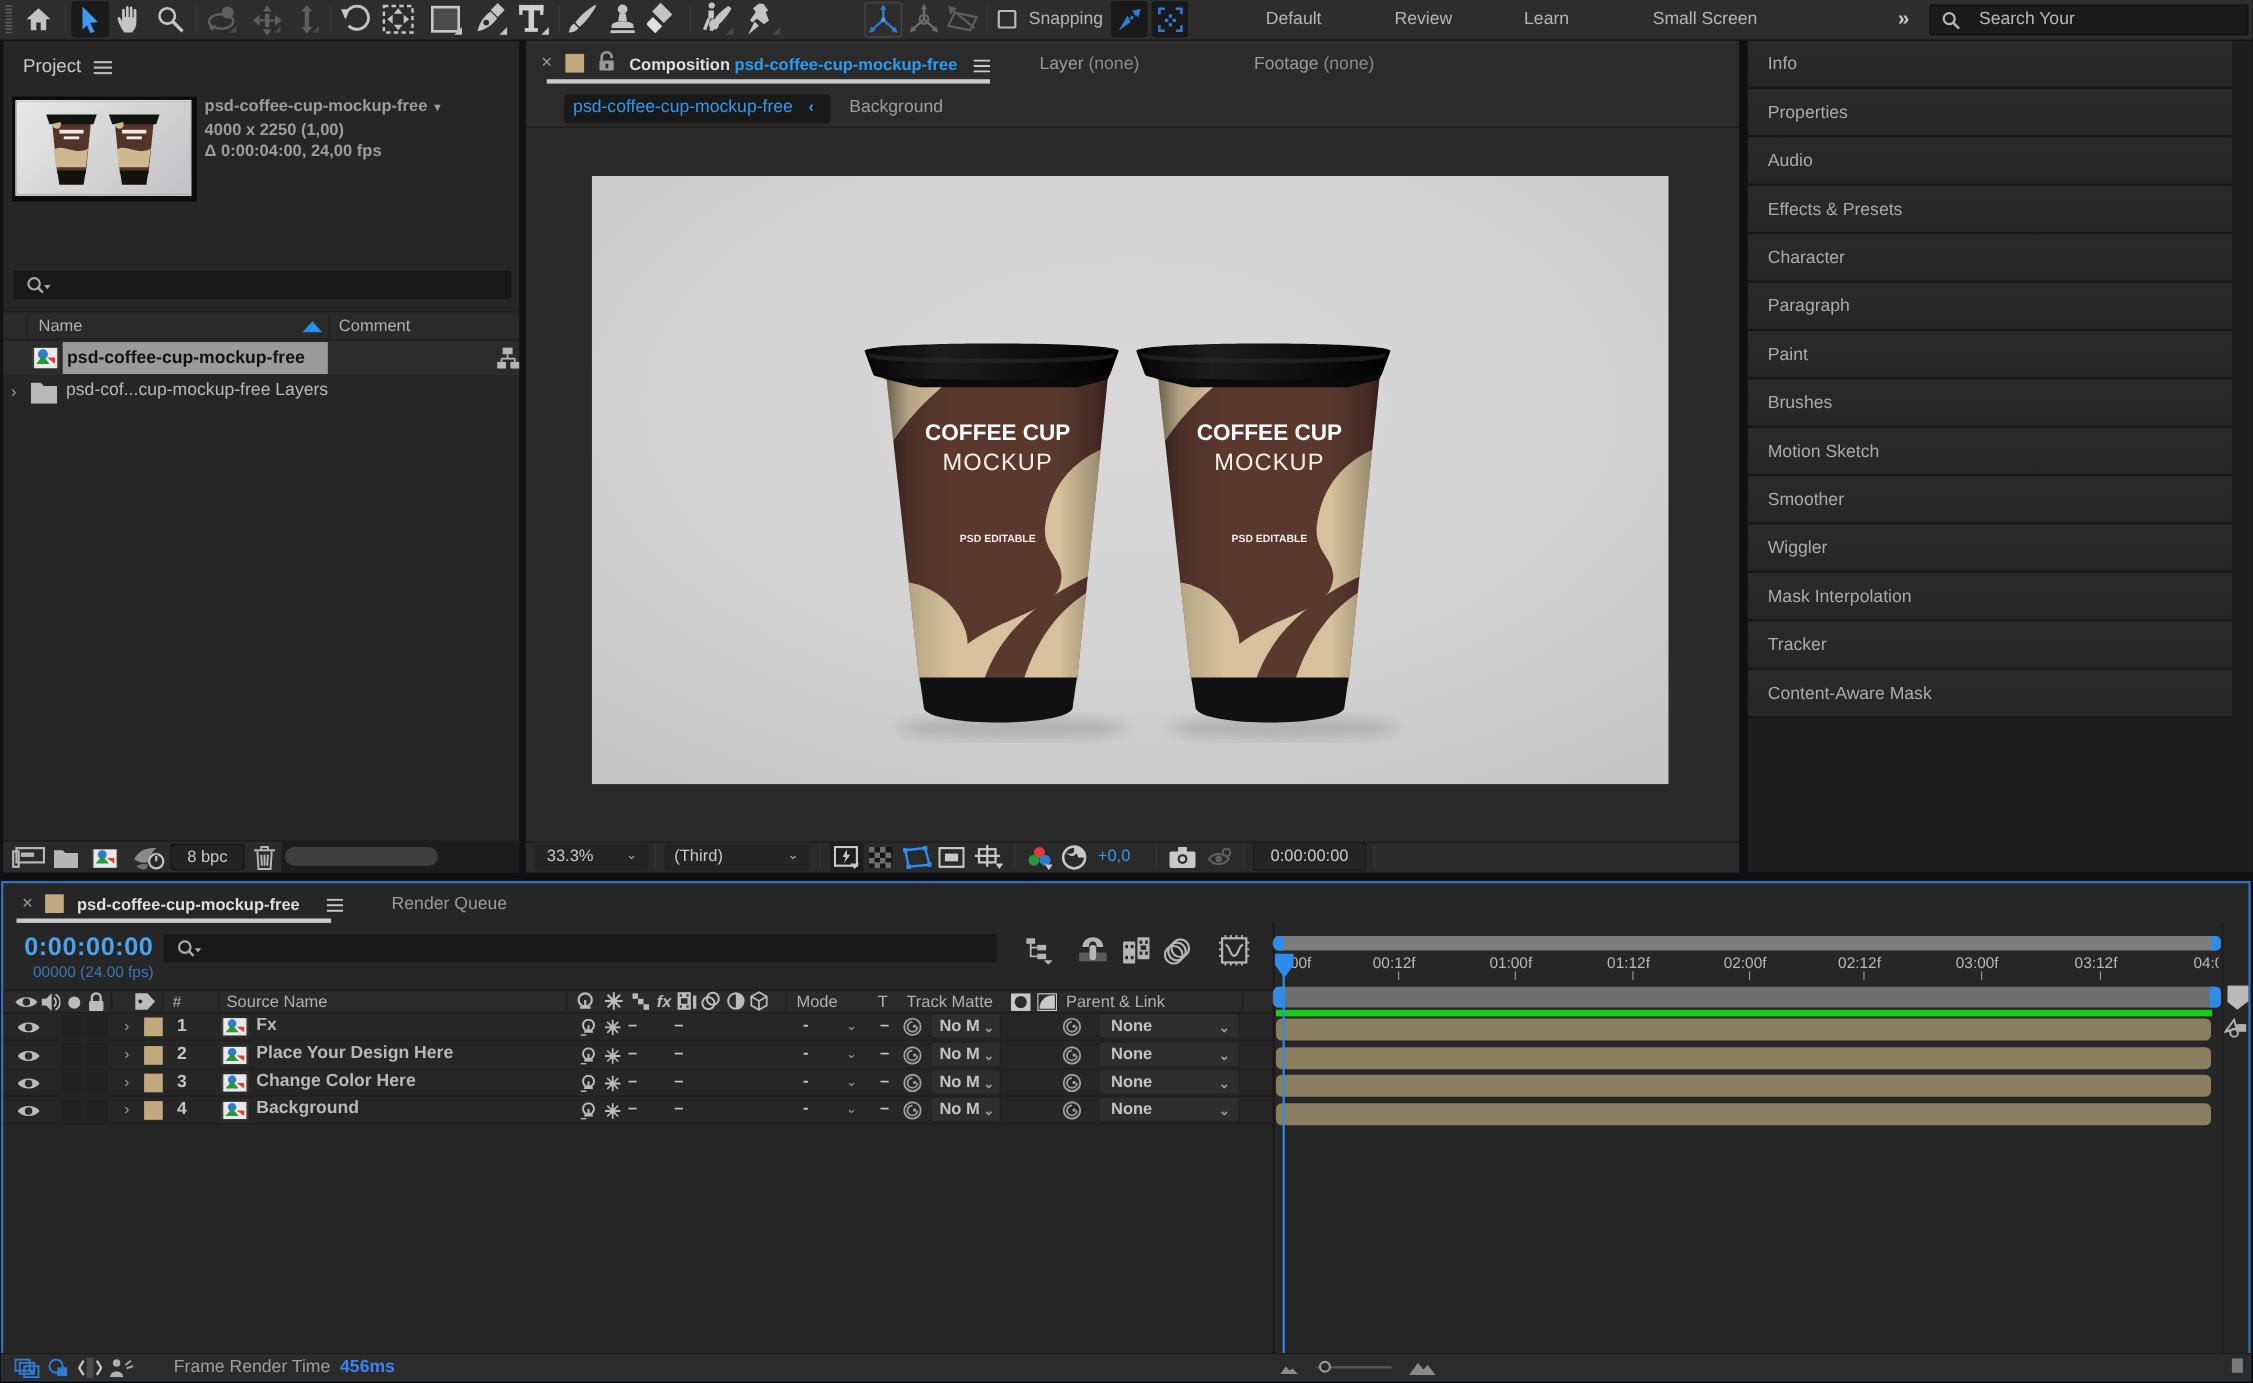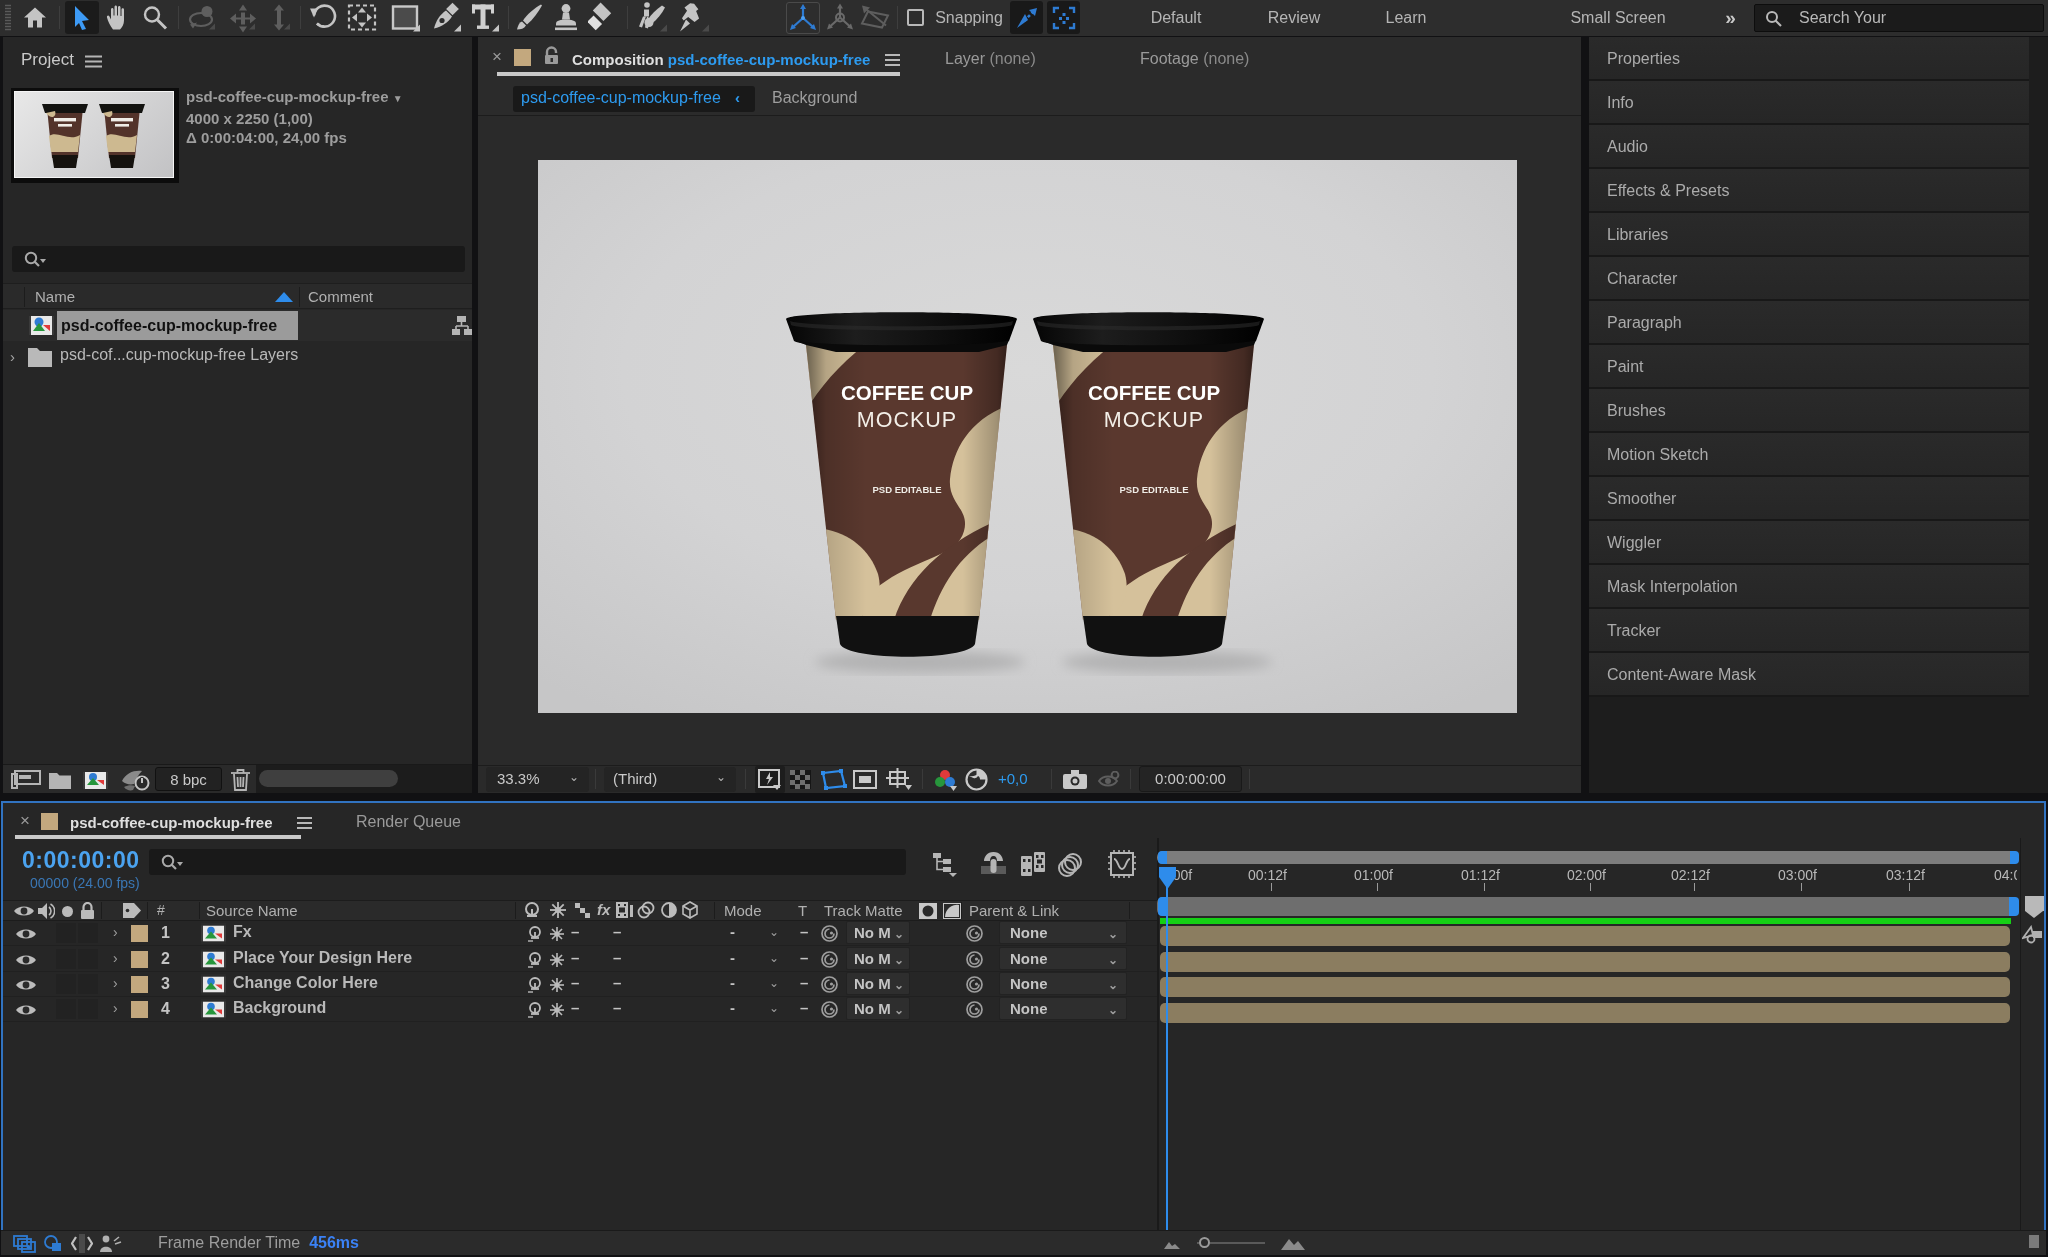--- a/index.html
+++ b/index.html
@@ -244,21 +244,21 @@
             <rect x="14" y="11" width="3" height="3"></rect>
             <rect x="10.5" y="7" width="3" height="3"></rect>
             <rect x="10.5" y="15" width="3" height="3"></rect>
           </g>
         </svg>
       </div>
 
     <div class="ti graytxt" style="left:1143px;width:66px;font-size:16px">Default</div>
     <div class="ti graytxt" style="left:1262px;width:64px;font-size:16px">Review</div>
     <div class="ti graytxt" style="left:1381px;width:50px;font-size:16px">Learn</div>
-    <div class="ti graytxt" style="left:1568px;width:100px;font-size:16px">Small Screen</div>
+    <div class="ti graytxt" style="left:1500px;width:100px;font-size:16px">Small Screen</div>
     <div class="ti" style="left:1714px;width:30px;color:#c9c9c9;font-size:19px;font-weight:bold;letter-spacing:-3px">»</div>
 
     <div class="ti" style="left:1754px;width:290px;height:28px;top:4px;background:#1b1b1b;border:1px solid #0d0d0d;border-radius:2px;justify-content:flex-start">
       <svg style="margin-left:10px" width="17" height="17" viewBox="0 0 17 17">
           <circle cx="7" cy="7" r="5" fill="none" stroke="#b9b9b9" stroke-width="2"></circle>
           <line x1="10.5" y1="10.5" x2="16" y2="16" stroke="#b9b9b9" stroke-width="2.2"></line>
         </svg>
       <span style="margin-left:17px;color:#b9b9b9;font-size:16px">Search Your</span>
       </div>
   </div>
@@ -557,25 +557,24 @@
           <path d="M1 10 C5 4 15 4 19 10 C15 16 5 16 1 10 Z" fill="none" stroke="#5e5e5e" stroke-width="2"></path>
           <circle cx="10" cy="10" r="3" fill="#5e5e5e"></circle>
           <circle cx="17" cy="4" r="3.4" fill="none" stroke="#5e5e5e" stroke-width="2"></circle>
         </svg>
       <div class="abs" style="left:652px;top:3px;width:1px;height:20px;background:#3a3a3a"></div>
       <div class="abs" style="left:661px;top:0px;width:103px;height:26px;background:#242424;border:1px solid #191919;border-radius:3px;text-align:center;line-height:24px">0:00:00:00</div>
       <div class="abs" style="left:771px;top:3px;width:1px;height:20px;background:#3a3a3a"></div>
     </div>
   </div>
   <div id="tabs">
+    <div class="trow">Info</div>
     <div class="trow">Properties</div>
-    <div class="trow">Info</div>
     <div class="trow">Audio</div>
     <div class="trow">Effects &amp; Presets</div>
-    <div class="trow">Libraries</div>
     <div class="trow">Character</div>
     <div class="trow">Paragraph</div>
     <div class="trow">Paint</div>
     <div class="trow">Brushes</div>
     <div class="trow">Motion Sketch</div>
     <div class="trow">Smoother</div>
     <div class="trow">Wiggler</div>
     <div class="trow">Mask Interpolation</div>
     <div class="trow">Tracker</div>
     <div class="trow">Content-Aware Mask</div>

